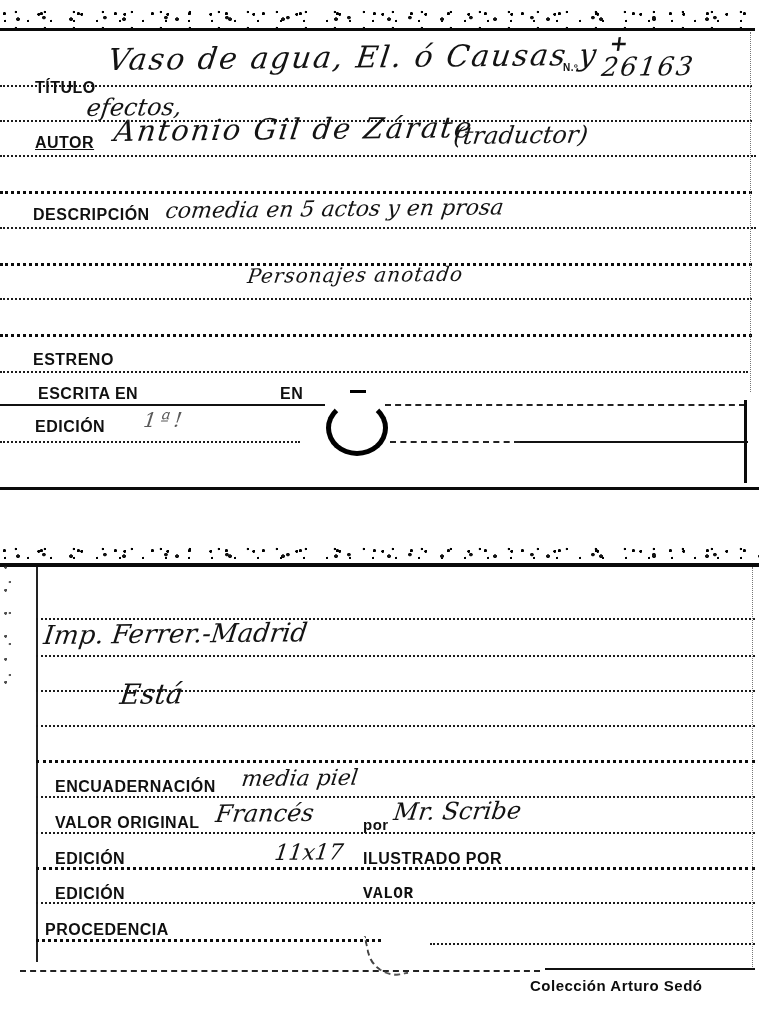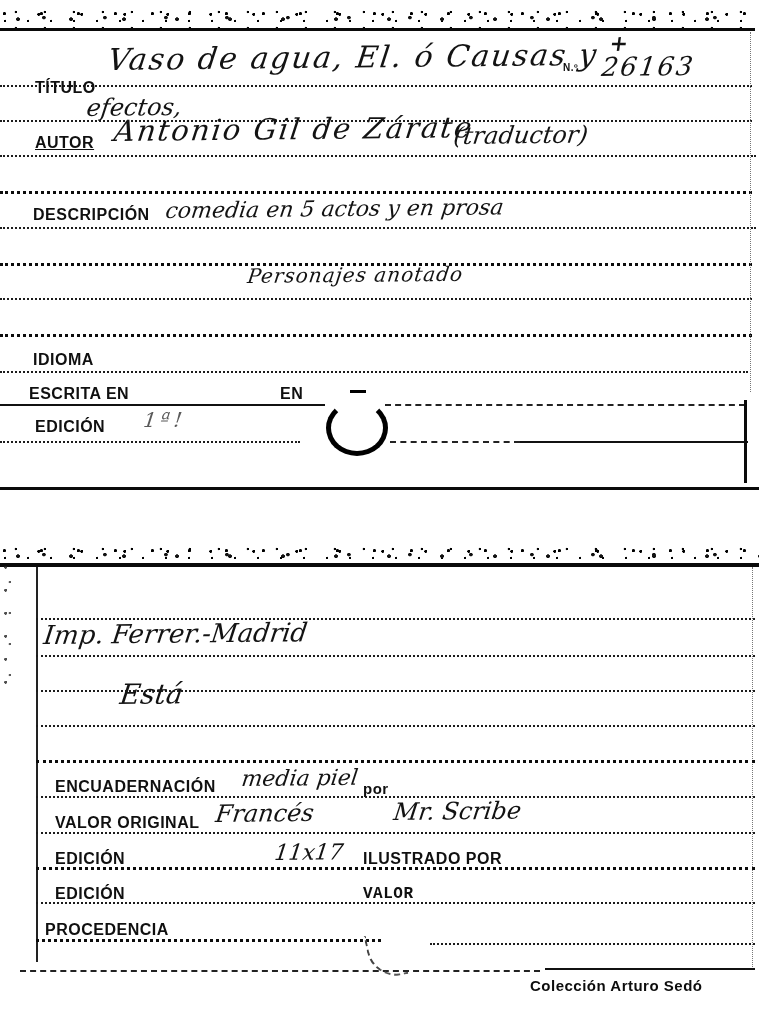--- a/index.html
+++ b/index.html
@@ -66,22 +66,22 @@
   <div class="abs rule" style="left:0;top:441px;width:300px;"></div>
   <div class="abs rule dash" style="left:390px;top:441px;width:130px;"></div>
   <div class="abs rule thin-solid" style="left:520px;top:441px;width:228px;"></div>
   <div class="abs rule solid" style="left:0;top:487px;width:759px;"></div>
   <div class="abs vline" style="left:744px;top:400px;height:83px;"></div>
   <div class="abs vline faint" style="left:750px;top:32px;height:360px;"></div>
 
   <div class="abs lbl" style="left:35px;top:66px;margin-top:13px;">TÍTULO</div>
   <div class="abs lbl" style="left:35px;top:134px;text-decoration:underline;">AUTOR</div>
   <div class="abs lbl" style="left:33px;top:206px;">DESCRIPCIÓN</div>
-  <div class="abs lbl" style="left:33px;top:351px;">IDIOMA</div>
-  <div class="abs lbl" style="left:29px;top:385px;">ESCRITA EN</div>
+  <div class="abs lbl" style="left:33px;top:351px;">ESTRENO</div>
+  <div class="abs lbl" style="left:38px;top:385px;">ESCRITA EN</div>
   <div class="abs lbl" style="left:280px;top:385px;">EN</div>
   <div class="abs lbl" style="left:35px;top:418px;">EDICIÓN</div>
   <div class="abs lbl small" style="left:563px;top:62px;">N.º</div>
 
   <div class="abs hw" style="left:106px;top:42px;font-size:30px;letter-spacing:2px;">Vaso de agua, El. ó Causas y</div>
   <div class="abs hw" style="left:85px;top:94px;font-size:24px;">efectos,</div>
   <div class="abs hw" style="left:608px;top:30px;font-size:22px;font-weight:bold;">+</div>
   <div class="abs hw" style="left:600px;top:52px;font-size:26px;letter-spacing:2px;">26163</div>
   <div class="abs hw" style="left:112px;top:114px;font-size:29px;letter-spacing:2px;">Antonio Gil de Zárate</div>
   <div class="abs hw" style="left:452px;top:122px;font-size:24px;">(traductor)</div>
@@ -110,21 +110,21 @@
   <div class="abs rule heavy" style="left:36px;top:939px;width:345px;"></div>
   <div class="abs rule" style="left:430px;top:943px;width:325px;"></div>
   <div class="abs rule dash" style="left:20px;top:970px;width:520px;"></div>
   <div class="abs rule thin-solid" style="left:545px;top:968px;width:210px;"></div>
 
   <div class="abs lbl" style="left:55px;top:778px;">ENCUADERNACIÓN</div>
   <div class="abs lbl" style="left:55px;top:814px;">VALOR ORIGINAL</div>
   <div class="abs lbl" style="left:55px;top:850px;">EDICIÓN</div>
   <div class="abs lbl" style="left:55px;top:885px;">EDICIÓN</div>
   <div class="abs lbl" style="left:45px;top:921px;">PROCEDENCIA</div>
-  <div class="abs lbl" style="left:363px;top:780px;font-size:15px;">por</div>
+  <div class="abs lbl" style="left:363px;top:816px;font-size:15px;">por</div>
   <div class="abs lbl" style="left:363px;top:850px;">ILUSTRADO POR</div>
   <div class="abs lbl" style="left:363px;top:885px;font-family:Liberation Mono, monospace;">VALOR</div>
 
   <div class="abs hw" style="left:42px;top:620px;font-size:26px;">Imp. Ferrer.-Madrid</div>
   <div class="abs hw" style="left:118px;top:678px;font-size:28px;">Está</div>
   <div class="abs hw" style="left:240px;top:766px;font-size:22px;">media piel</div>
   <div class="abs hw" style="left:214px;top:800px;font-size:24px;">Francés</div>
   <div class="abs hw" style="left:392px;top:798px;font-size:24px;">Mr. Scribe</div>
   <div class="abs hw" style="left:273px;top:840px;font-size:22px;">11x17</div>
 

